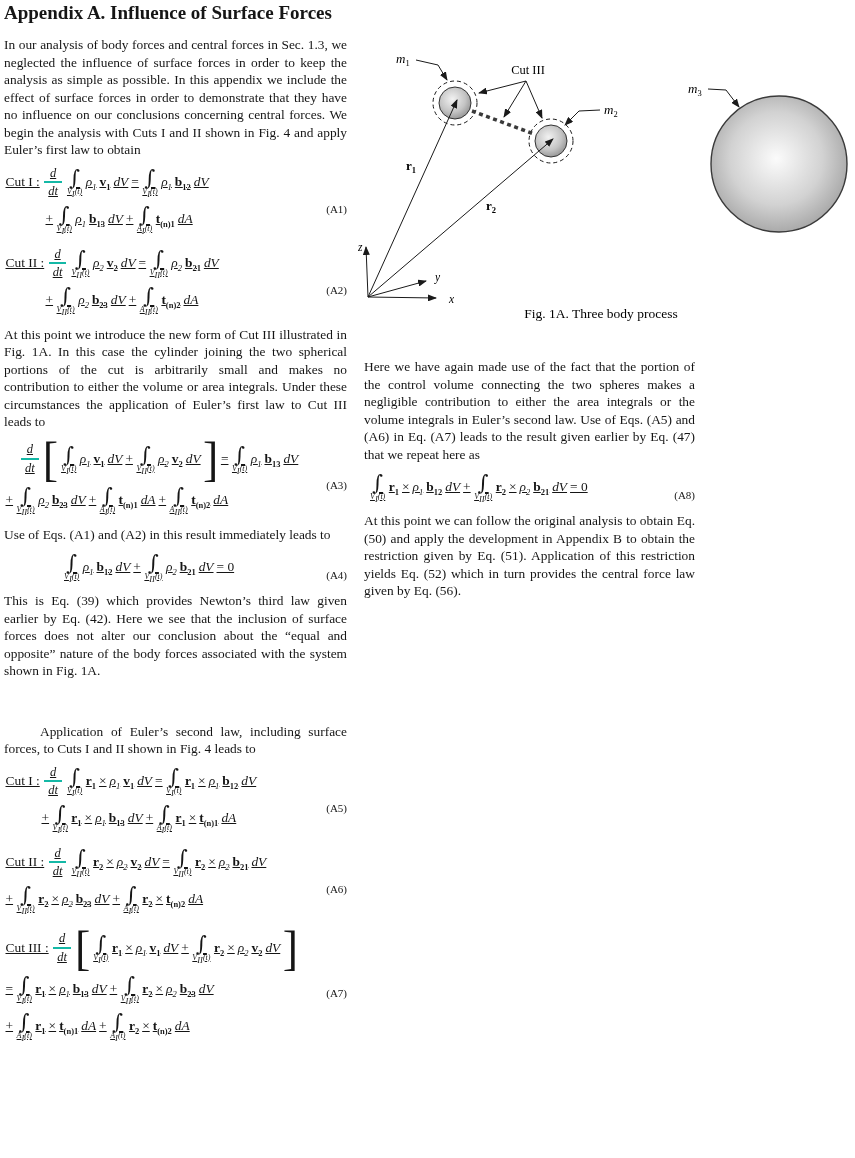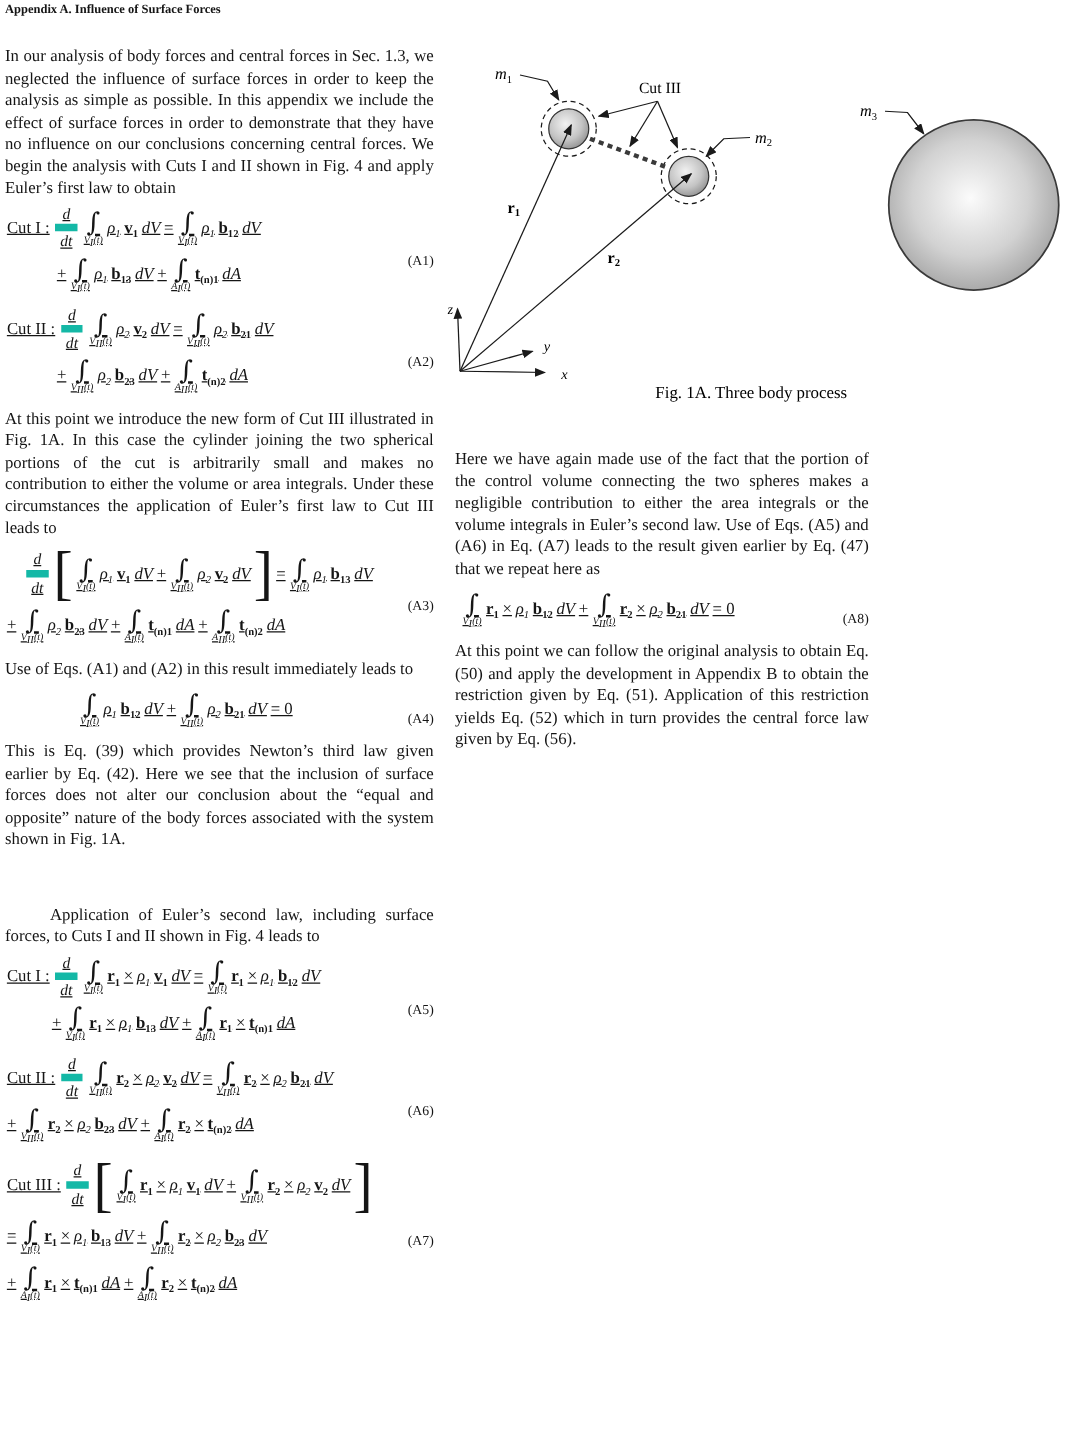--- a/index.html
+++ b/index.html
@@ -1,36 +1,36 @@
 <!DOCTYPE html>
 <html><head>
 <meta charset="utf-8">
 <style>
   html,body{margin:0;padding:0;background:#ffffff;}
   .page{position:relative;width:855px;height:1158px;background:#fff;color:#151515;
         font-family:"Liberation Serif","DejaVu Serif",serif;overflow:hidden;}
-  .title{position:absolute;left:4px;top:2px;font-weight:bold;font-size:10px;}
+  .title{position:absolute;left:4px;top:2px;font-weight:bold;font-size:19px;}
   .col-left{position:absolute;left:4px;top:36px;width:343px;}
   .col-right{position:absolute;left:364px;top:358px;width:331px;}
   p.body{font-size:13.4px;line-height:17.5px;text-align:justify;margin:0;}
   p.ind{text-indent:36px;margin-top:43px;}
   .sp{margin-top:8px;}
   
   .eq-block{display:flex;align-items:center;margin:5px 0 7px 0;}
   .eq-lines{flex:1;min-width:0;}
   .eq-line{display:flex;align-items:center;min-height:37px;font-size:13.4px;flex-wrap:nowrap;text-decoration:underline;}
   .eq-num{font-size:11px;padding-left:2px;margin-top:16px;}
   .tok{margin:0 1.5px;white-space:nowrap;}
   .it{font-style:italic;}
   .bv{font-weight:bold;}
   .tok sub, .lim sub{font-size:8.5px;line-height:0;}
   .frac{display:inline-flex;flex-direction:column;align-items:center;font-style:italic;
         font-size:12.5px;line-height:1;margin:0 3px;}
   .frac .n{padding:0 4px 2px;}
-  .frac .d{border-top:6px solid #14b8a6;padding:2px 4px 0;}
+  .frac .d{border-top:2px solid #14b8a6;padding:2px 4px 0;}
   .int{display:inline-flex;flex-direction:column;align-items:center;line-height:1;margin:0 2px;}
   .int .s{font-size:21px;font-family:"DejaVu Serif",serif;}
   .int .lim{font-size:8px;font-style:italic;margin-top:-1px;white-space:nowrap;}
   .brk{font-size:46px;line-height:1;font-family:"Liberation Serif",serif;font-weight:400;
        margin:0 1px;transform:scaleY(1.05);}
   .fig{position:absolute;left:358px;top:40px;}
 </style>
 </head>
 <body>
 

